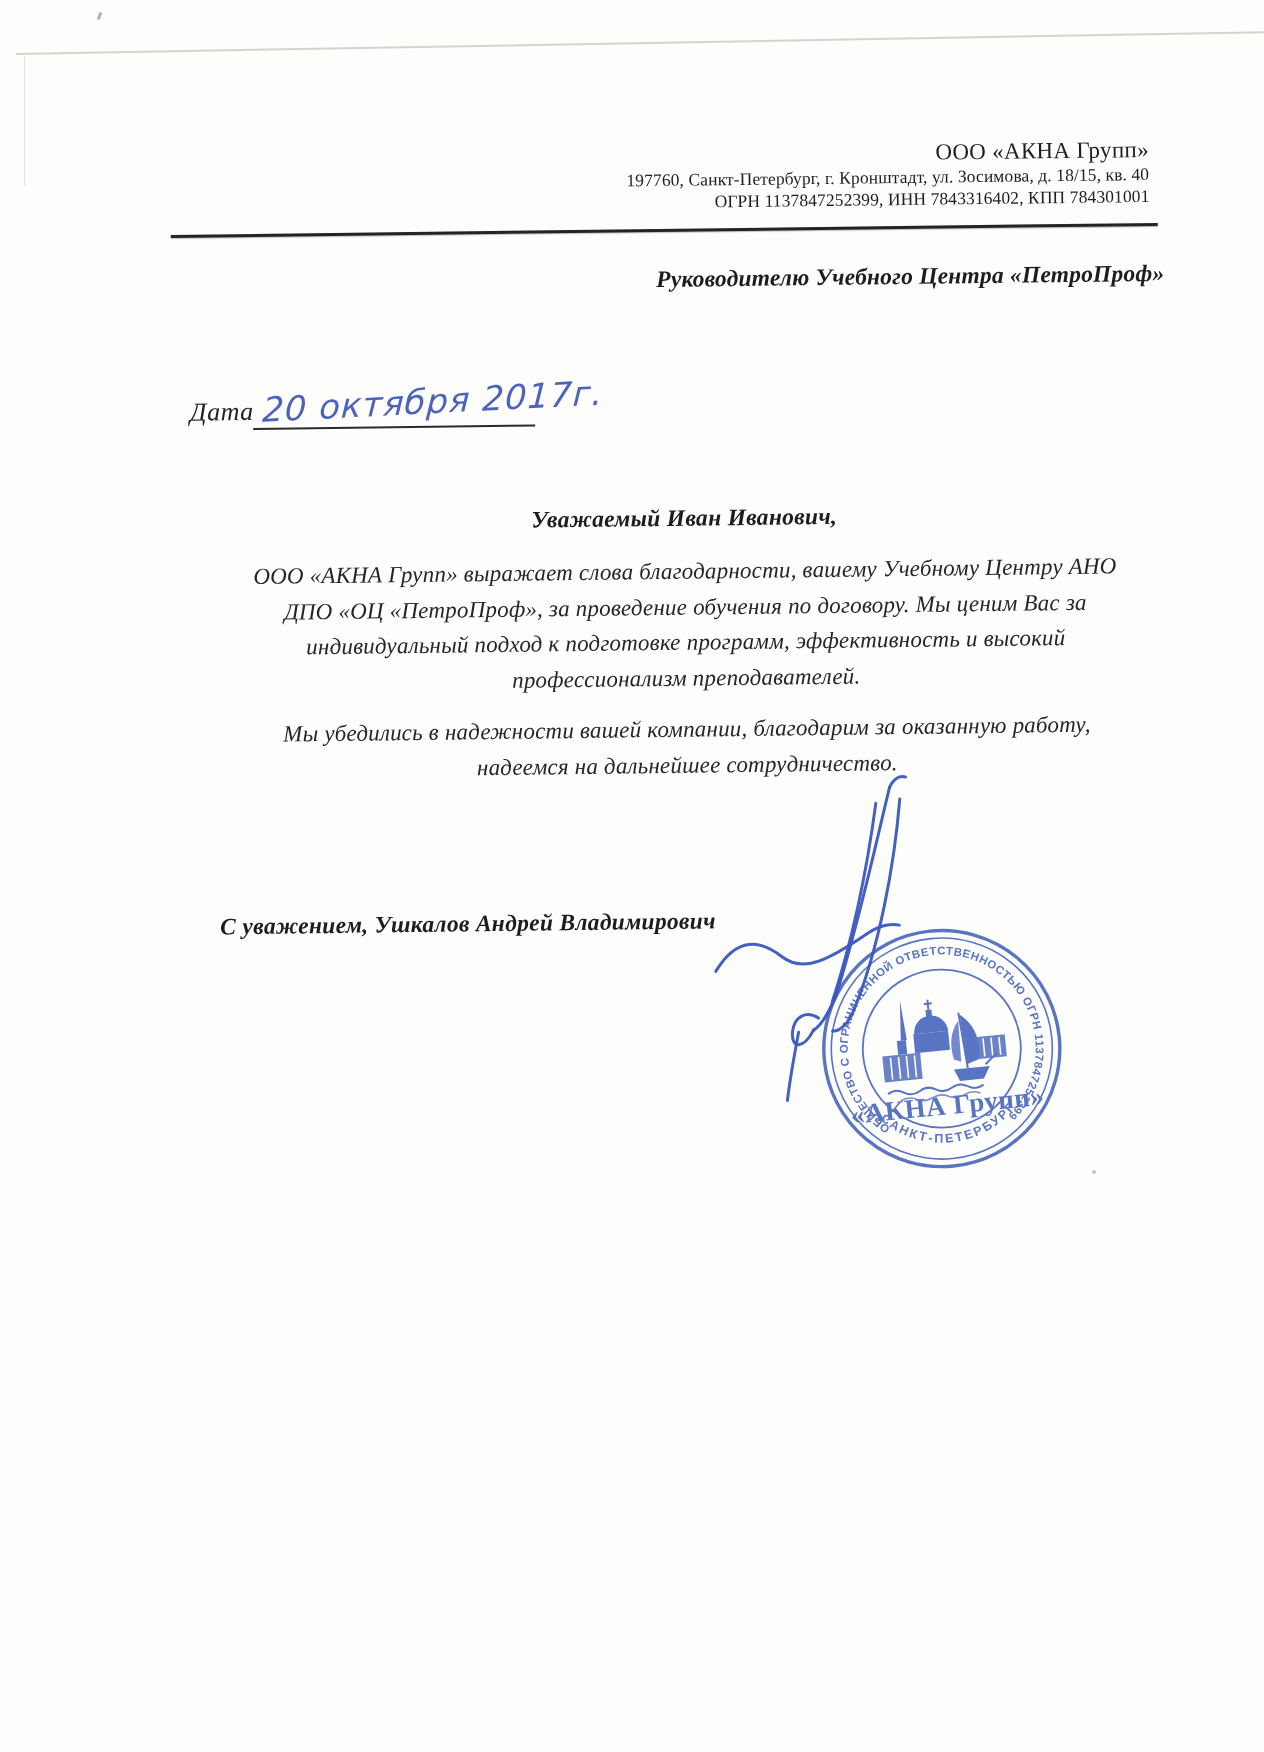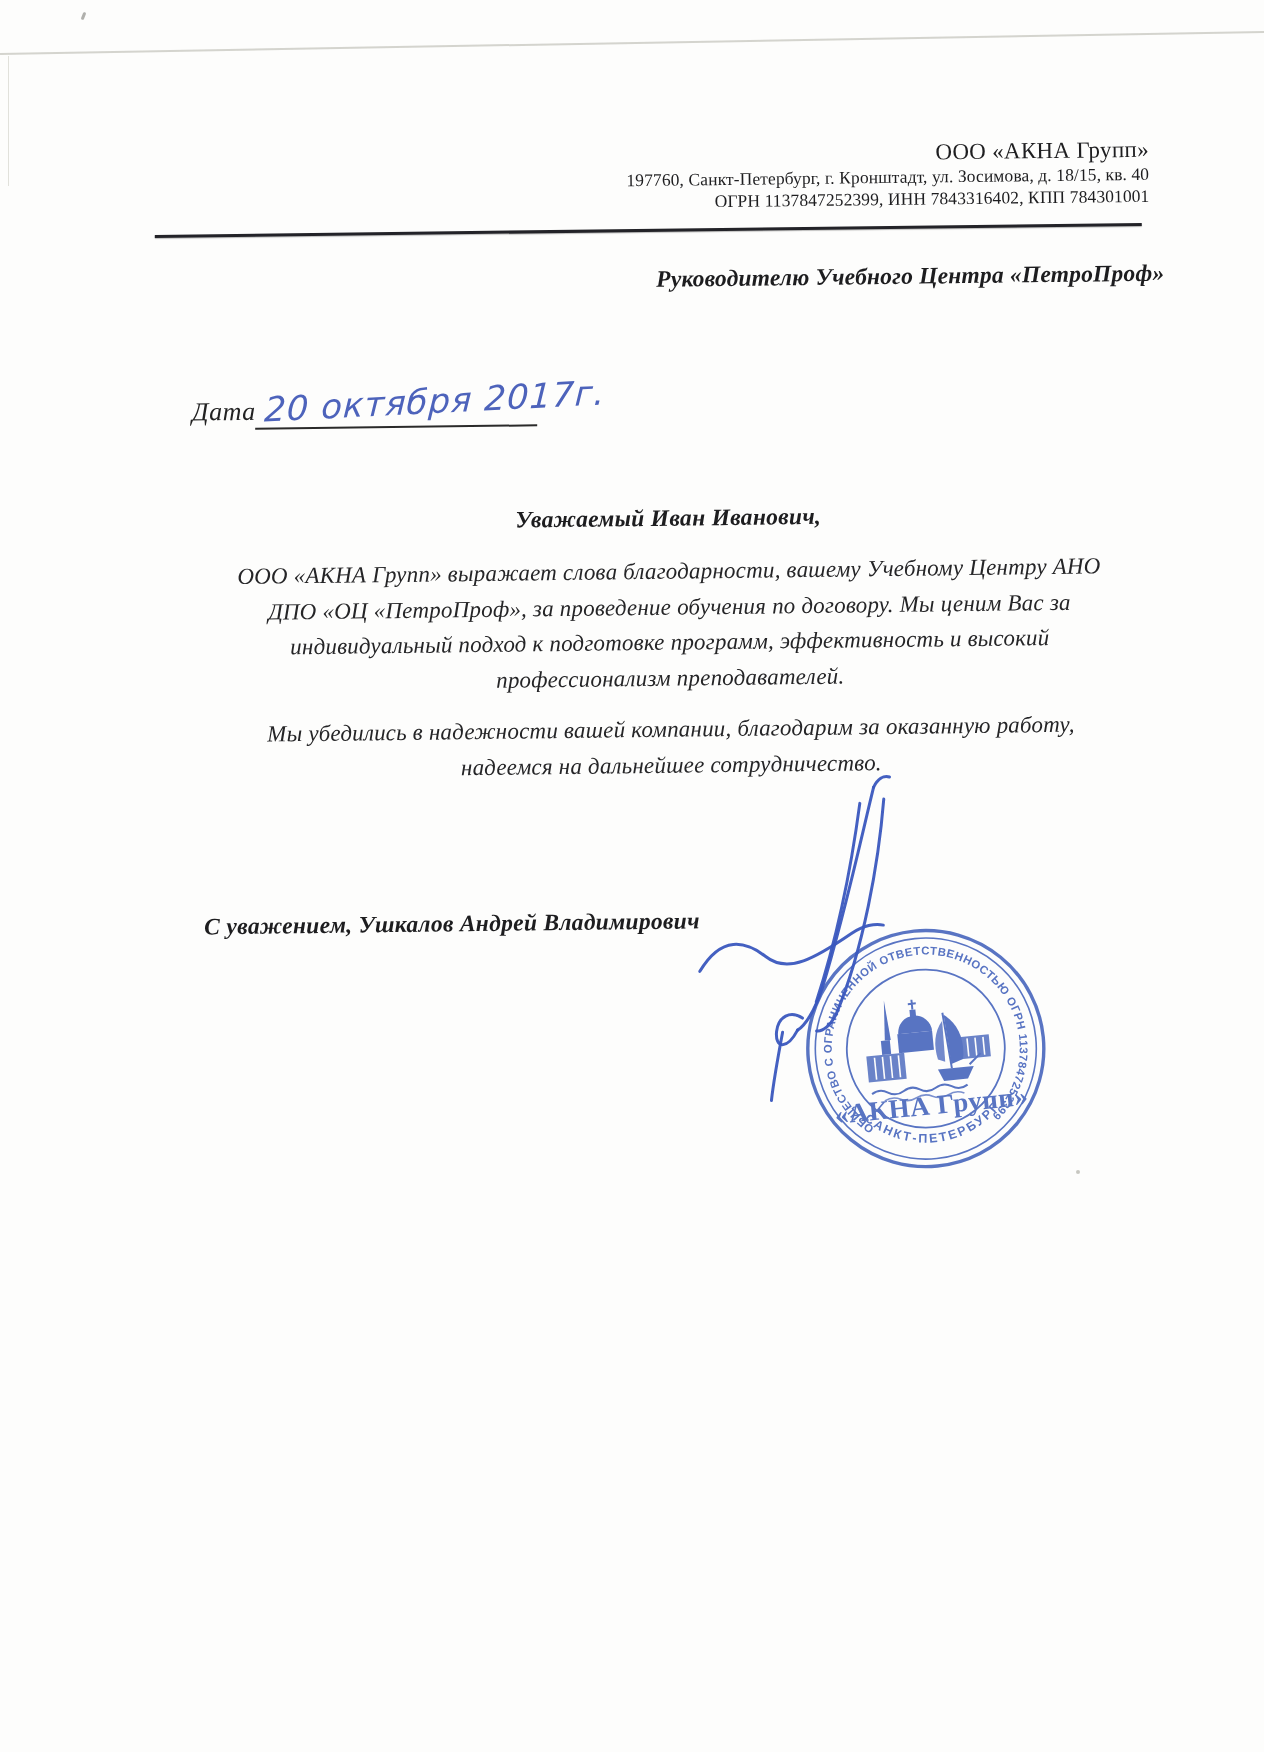--- a/index.html
+++ b/index.html
@@ -2,21 +2,21 @@
 <html><head>
 <meta charset="utf-8">
 <style>
   html,body{margin:0;padding:0;}
   body{
     width:1264px;height:1752px;position:relative;overflow:hidden;
     background:#fdfdfc;
     font-family:"Liberation Serif", serif;
     color:#232323;
   }
-  .page{position:absolute;inset:0;}
+  .page{position:absolute;inset:0;margin-left:16px;}
   
   .scan-edge-line{
     position:absolute;left:0;top:53px;width:1290px;height:0;
     border-top:2px solid #c9c9c2;
     transform:rotate(-1.0deg);transform-origin:left top;opacity:.8;
   }
   .scan-corner-line{
     position:absolute;left:8px;top:56px;width:1px;height:130px;background:#d9d9d2;opacity:.8;
   }
   .scan-mark{
@@ -39,21 +39,21 @@
   .lh-company{font-size:23px;line-height:28px;letter-spacing:.3px;}
   .lh-line{font-size:17.5px;line-height:21.5px;letter-spacing:.1px;}
   .divider{
     position:absolute;left:155px;top:235px;width:987px;height:3px;
     background:#232328;box-shadow:0 1px 1px rgba(0,0,0,.25);
   }
   .addressee{
     position:absolute;top:272px;right:100px;
     font-size:23.5px;font-weight:bold;font-style:italic;letter-spacing:.2px;color:#1d1d1f;
   }
-  .date-row{position:absolute;left:190px;top:398px;}
+  .date-row{position:absolute;left:172px;top:398px;}
   .date-label{
     font-size:26px;font-style:italic;color:#222;letter-spacing:.5px;
   }
   .date-underline{
     position:absolute;left:63px;top:31px;width:282px;height:0;
     border-bottom:2px solid #2a2a2a;
   }
   .date-hand{
     position:absolute;left:8px;bottom:-2px;white-space:nowrap;
     font-family:"DejaVu Sans", sans-serif;font-style:italic;

